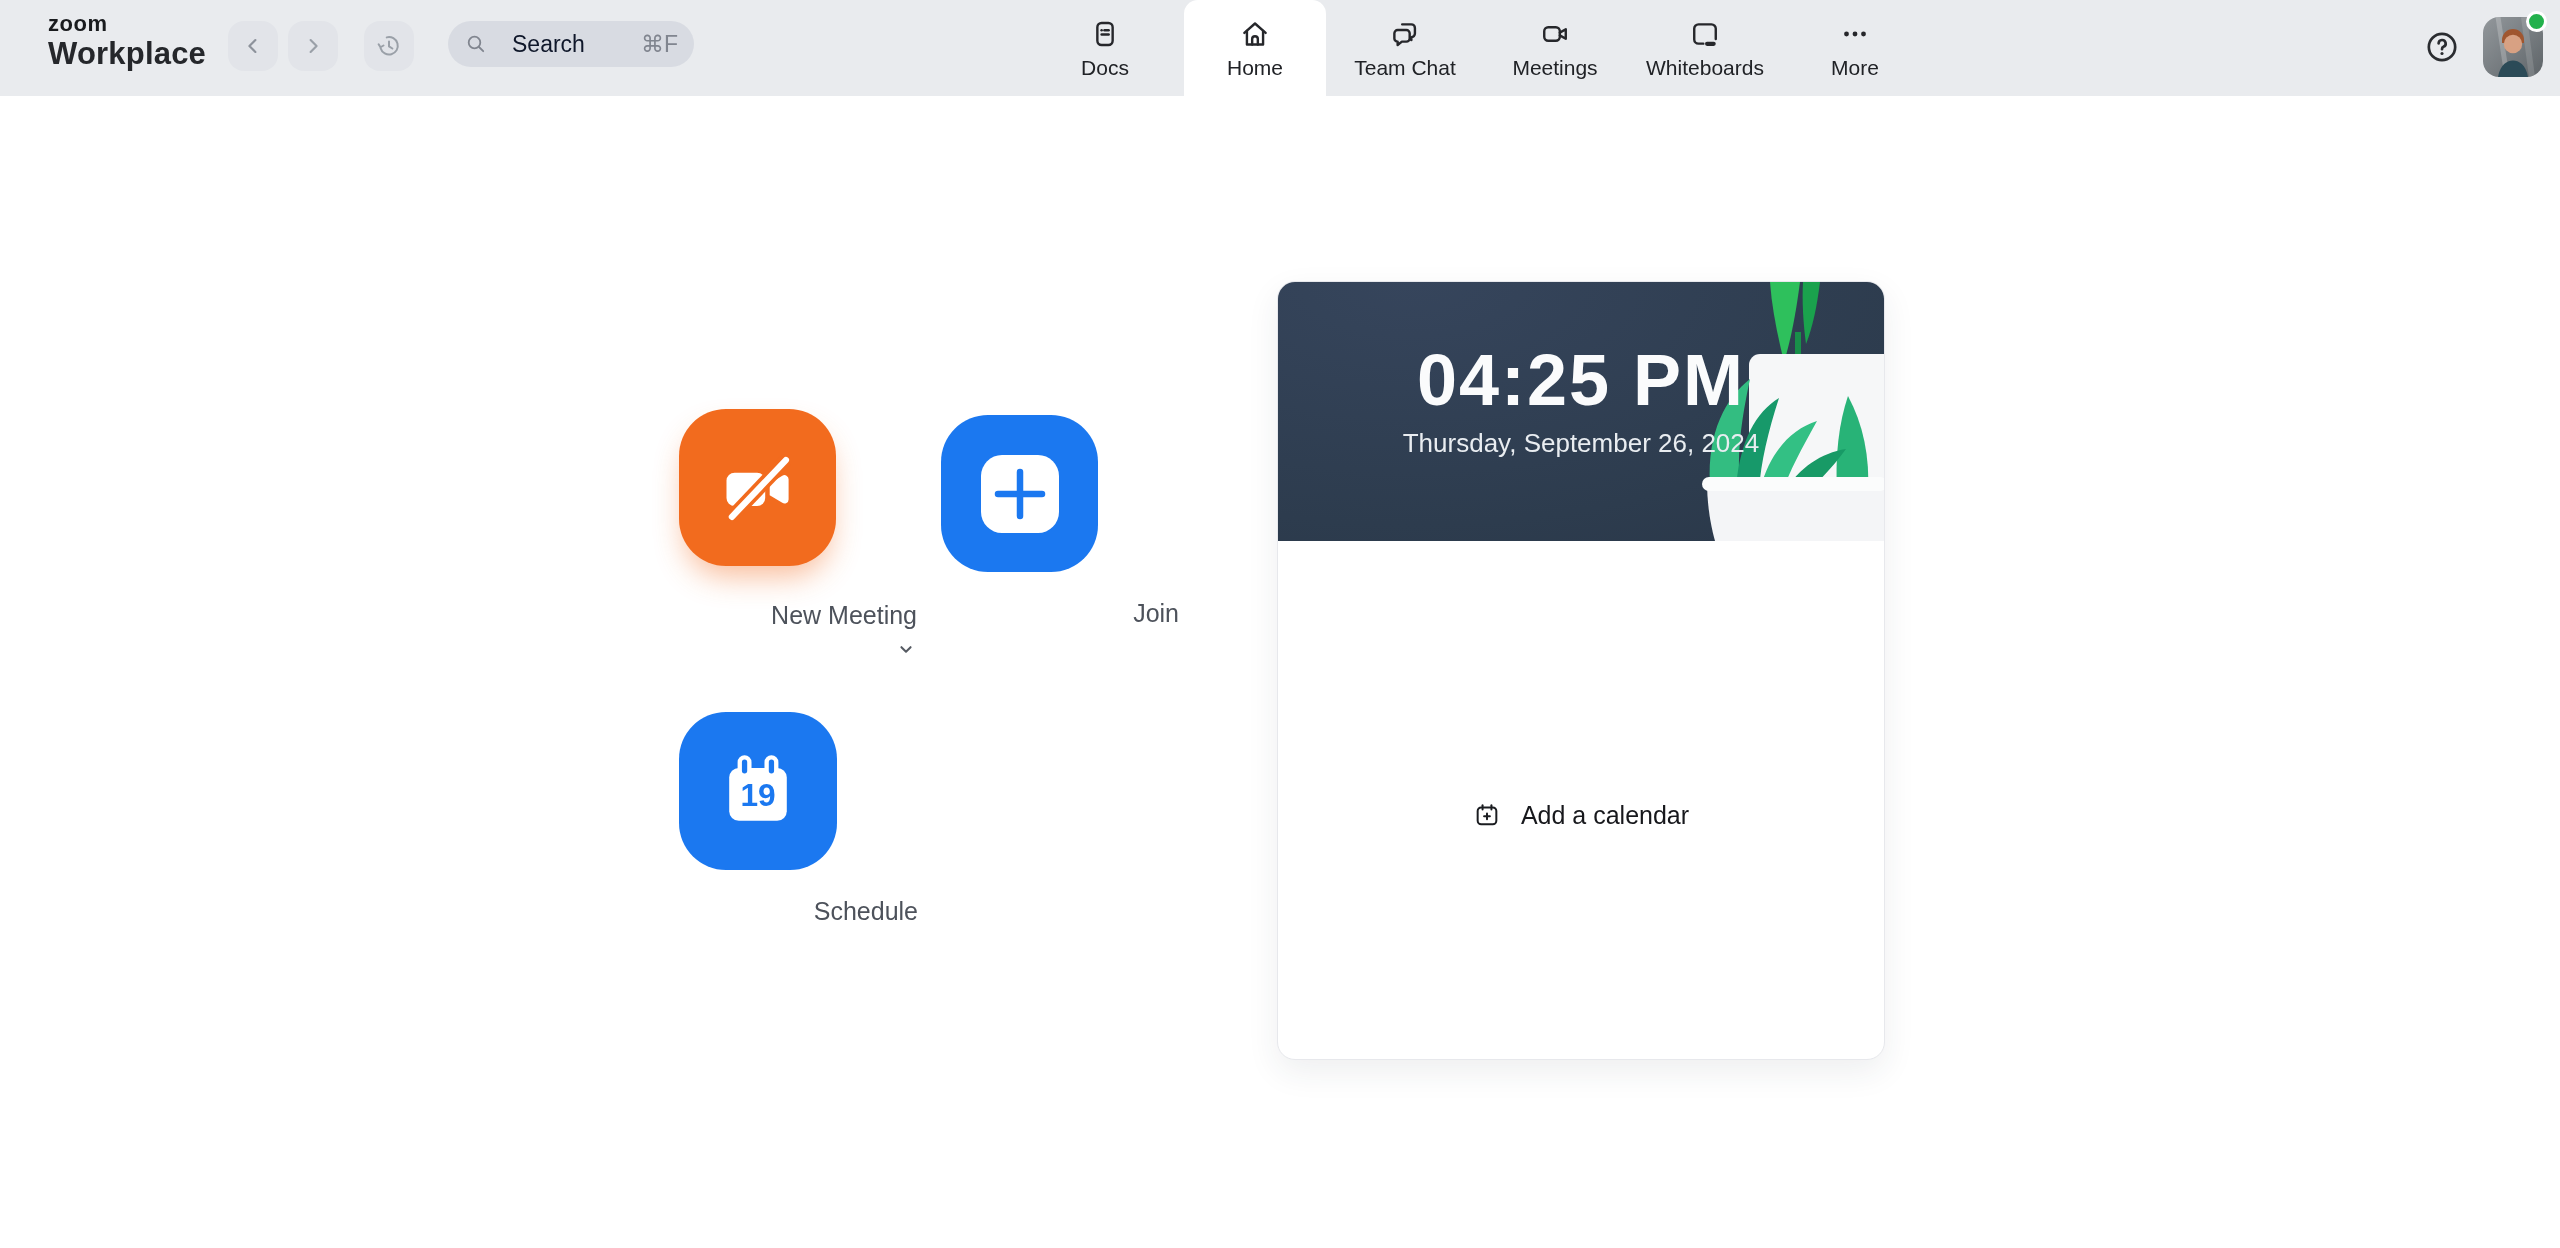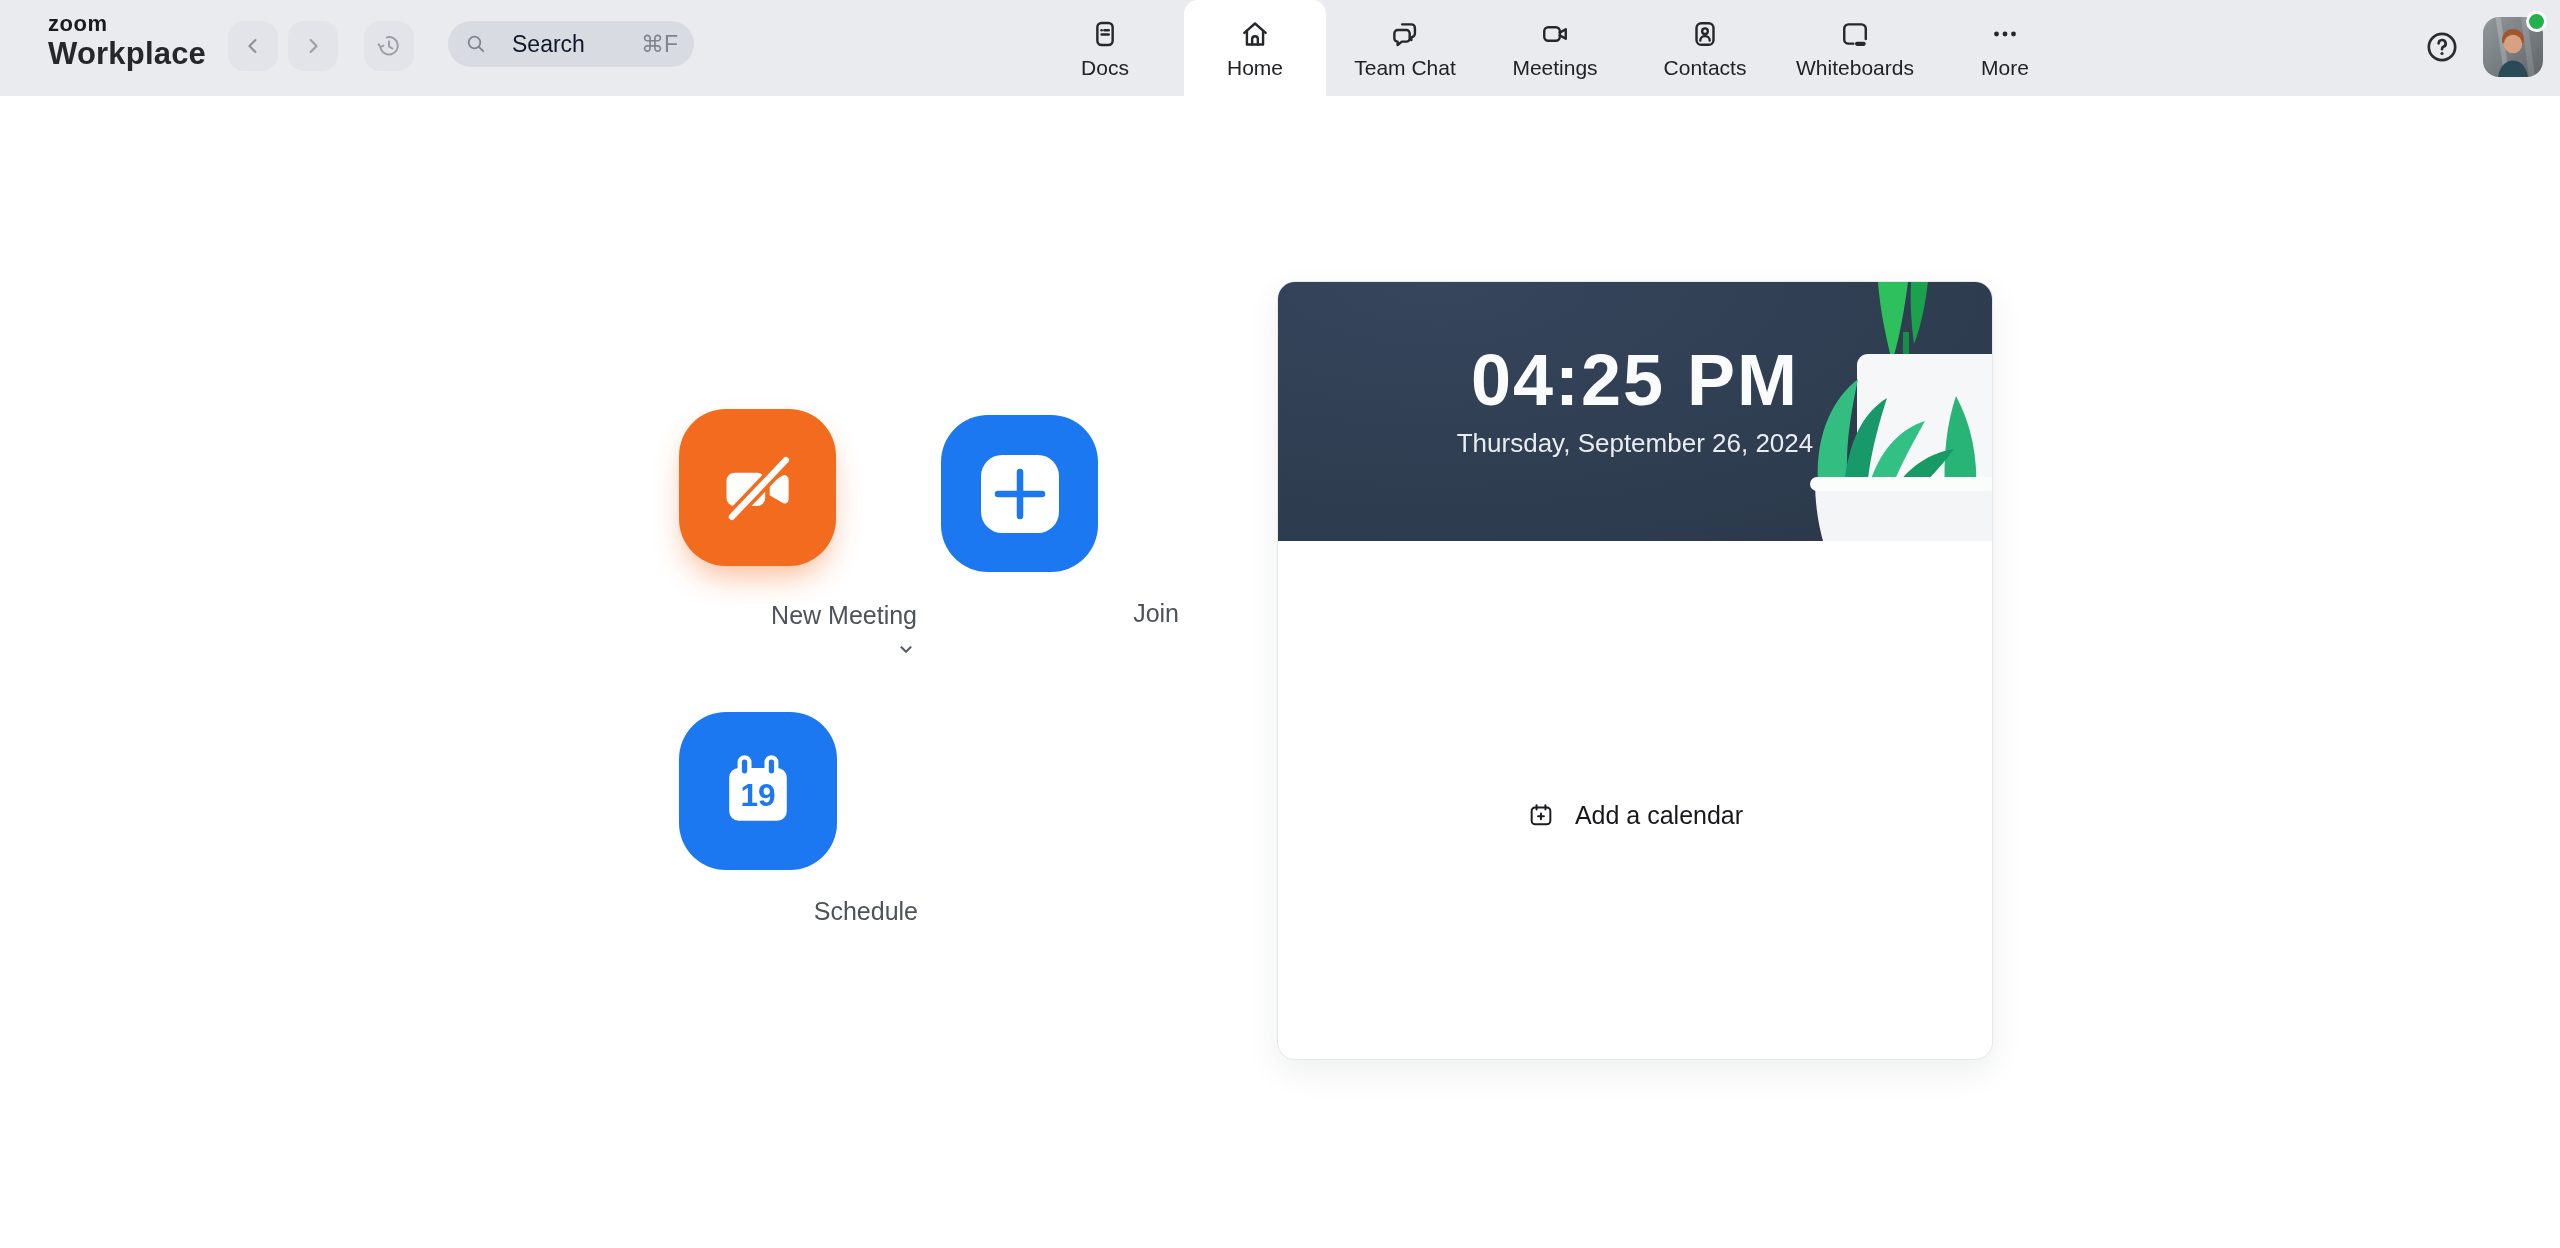--- a/index.html
+++ b/index.html
@@ -83,21 +83,21 @@
   .action-label {
     position:absolute; display:flex; align-items:flex-end; justify-content:center; gap:8px;
     font-size:25px; color:#4d525b; width:320px;flex-direction:column;
   }
   .label-new { left:597px; top:601px; cursor:pointer; }
   .label-join { left:859px; top:599px; }
   .label-schedule { left:598px; top:897px; }
 
   
   .cal-card {
-    position:absolute; left:1277px; top:281px; width:716px; height:779px;
+    position:absolute; left:1277px; top:281px; width:608px; height:779px;
     background:#ffffff; border:1px solid #e7e8ec; border-radius:18px;
     box-shadow:0 12px 32px rgba(40,45,60,.08); overflow:hidden;
   }
   .cal-hero {
     position:relative; width:100%; height:259px; overflow:hidden;
     background:radial-gradient(150% 170% at 22% 0%, #36455c 0%, var(--hero-bg,#2d3c4e) 55%, #273344 100%);
     display:flex; flex-direction:column; align-items:center;
   }
   .hero-plant { position:absolute; right:0; top:0; width:232px; height:259px; }
   .hero-time {
@@ -180,28 +180,20 @@
       </div>
 
       <div class="tab">
         <svg width="34" height="34" viewBox="0 0 24 24" fill="none" stroke="#26272b" stroke-width="1.7" stroke-linecap="round" stroke-linejoin="round">
           <rect x="4.4" y="7.2" width="11" height="9.6" rx="2.8"></rect>
           <path d="M15.4 11 l4.2-2.4 v6.8 l-4.2-2.4"></path>
         </svg>
         <span class="t-label">Meetings</span>
       </div>
 
-      <div class="tab">
-        <svg width="34" height="34" viewBox="0 0 24 24" fill="none" stroke="#26272b" stroke-width="1.7" stroke-linecap="round" stroke-linejoin="round">
-          <rect x="6" y="4.4" width="12" height="15.2" rx="3.4"></rect>
-          <circle cx="12" cy="10" r="2"></circle>
-          <path d="M8.7 16.6 c0-1.9 1.5-3.1 3.3-3.1 s3.3 1.2 3.3 3.1"></path>
-        </svg>
-        <span class="t-label">Contacts</span>
-      </div>
 
       <div class="tab">
         <svg width="34" height="34" viewBox="0 0 24 24" fill="none" stroke="#26272b" stroke-width="1.7" stroke-linecap="round" stroke-linejoin="round">
           <path d="M10.8 18.8 H7.4 a3 3 0 0 1-3-3 V8.2 a3 3 0 0 1 3-3 h9.2 a3 3 0 0 1 3 3 v7.4"></path>
           <rect x="12" y="17.5" width="7.6" height="2.9" rx="1.45" fill="#26272b" stroke="none"></rect>
         </svg>
         <span class="t-label">Whiteboards</span>
       </div>
 
       <div class="tab">

